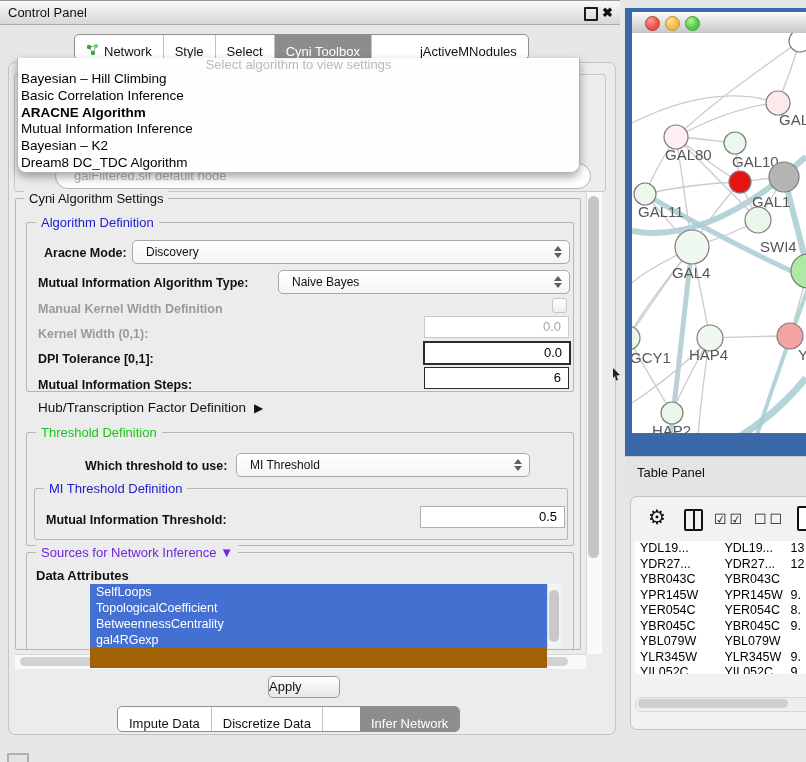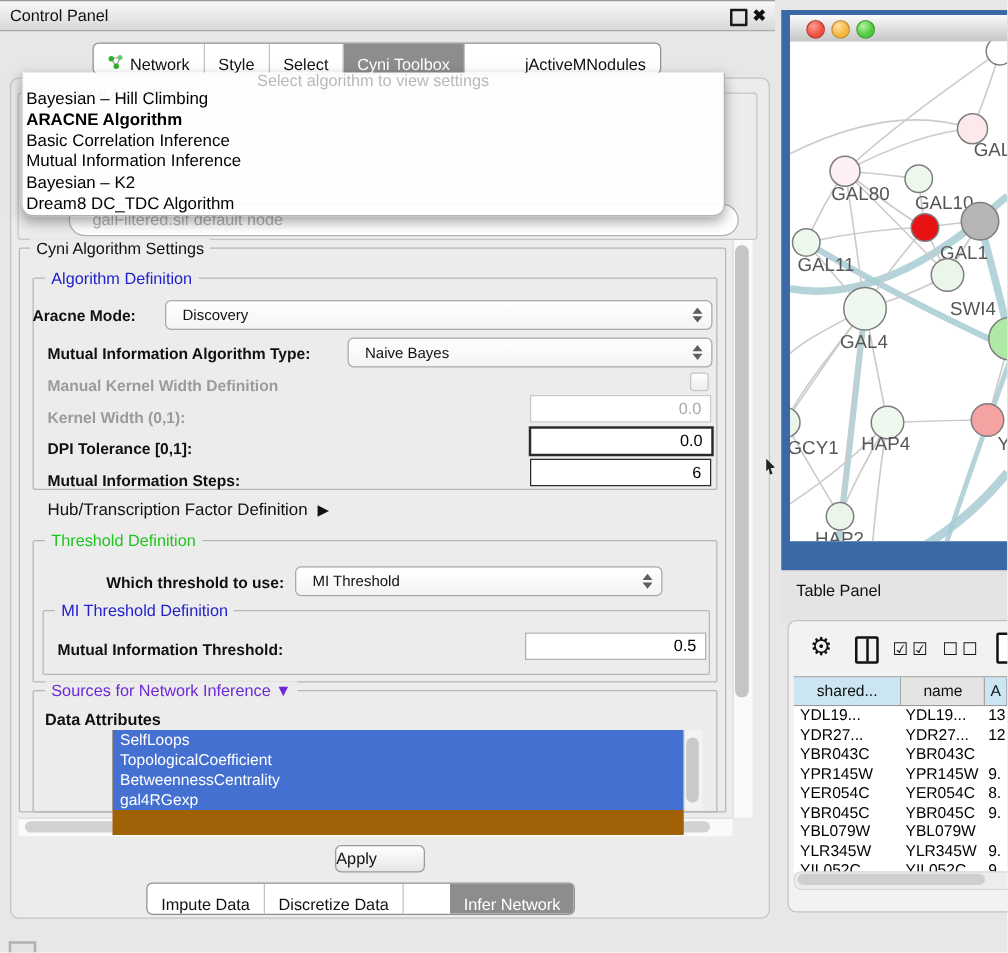--- a/index.html
+++ b/index.html
@@ -173,39 +173,39 @@
 
   <div class="abs" id="cp-body"></div>
 
   <div class="abs groupbox" id="bg-group"></div>
   <span class="abs" id="bg-group-title">Inference Algorithm</span>
   <div class="abs" id="bg-combo">galFiltered.sif default node</div>
 
   <div class="abs" id="popup">
     <div id="popup-placeholder">Select algorithm to view settings</div>
     <div class="popup-item">Bayesian – Hill Climbing</div>
+    <div class="popup-item">Basic Correlation Inference</div>
     <div class="popup-item bold">ARACNE Algorithm</div>
-    <div class="popup-item">Basic Correlation Inference</div>
     <div class="popup-item">Mutual Information Inference</div>
     <div class="popup-item">Bayesian – K2</div>
     <div class="popup-item">Dream8 DC_TDC Algorithm</div>
   </div>
 
   <div class="abs" id="v-track"></div>
   <div class="abs" id="v-thumb"></div>
   <div class="abs" id="h-track"></div>
   <div class="abs" id="h-thumb"></div>
 
   <div class="abs groupbox" id="settings-group"></div>
   <span class="abs gtitle" id="settings-title">Cyni Algorithm Settings</span>
 
   <div class="abs groupbox" id="algdef-group"></div>
   <span class="abs gtitle" id="algdef-title">Algorithm Definition</span>
 
-  <span class="lbl" style="left:26px;top:246px;text-align:right;">Aracne Mode:</span>
+  <span class="lbl" style="left:44px;top:246px;text-align:right;">Aracne Mode:</span>
   <div class="combo" style="left:132px;top:240px;width:423px;">
     <span>Discovery</span>
     <span class="spin">
         <i class="up"></i>
         <i class="dn"></i>
       </span>
   </div>
 
   <span class="lbl" style="left:38px;top:276px;">Mutual Information Algorithm Type:</span>
   <div class="combo" style="left:278px;top:270px;width:277px;">
@@ -364,25 +364,20 @@
 
   <span class="abs" id="tp-gear">⚙</span>
   <div class="abs" id="tp-splitcol">
       <span class="mid"></span>
     </div>
   <span class="abs" id="tp-checked">☑☑</span>
   <span class="abs" id="tp-unchecked">☐☐</span>
   <div class="abs" id="tp-doc"></div>
 
   <div class="abs" id="tbl">
-    <div id="tbl-head">
-      <div class="th blue" style="width:87px;">shared...</div>
-      <div class="th gray" style="width:67px;">name</div>
-      <div class="th blue" style="width:17px;">A</div>
-    </div>
     <div id="tbl-rows">
         <div class="trow">
           <div class="td" style="width: 87px;">YDL19...</div>
           <div class="td" style="width: 67px;">YDL19...</div>
           <div class="td" style="width: 17px;">13</div>
         </div>
         <div class="trow">
           <div class="td" style="width: 87px;">YDR27...</div>
           <div class="td" style="width: 67px;">YDR27...</div>
           <div class="td" style="width: 17px;">12</div>

